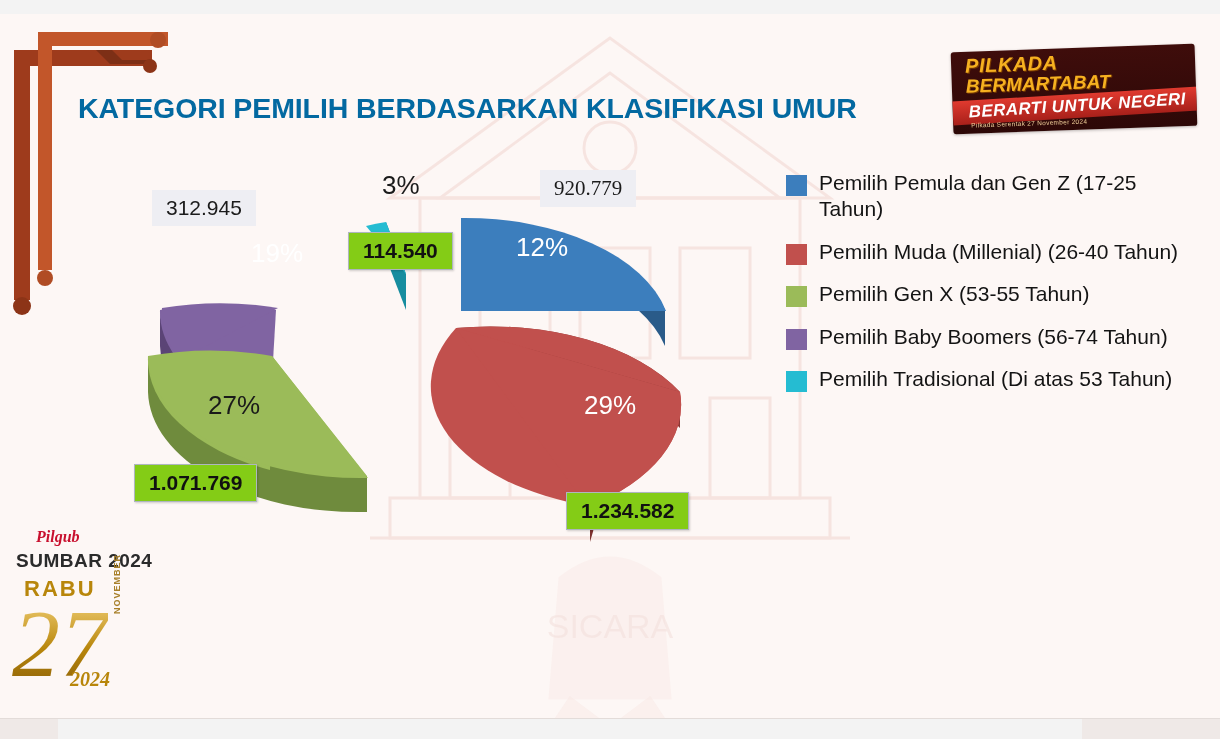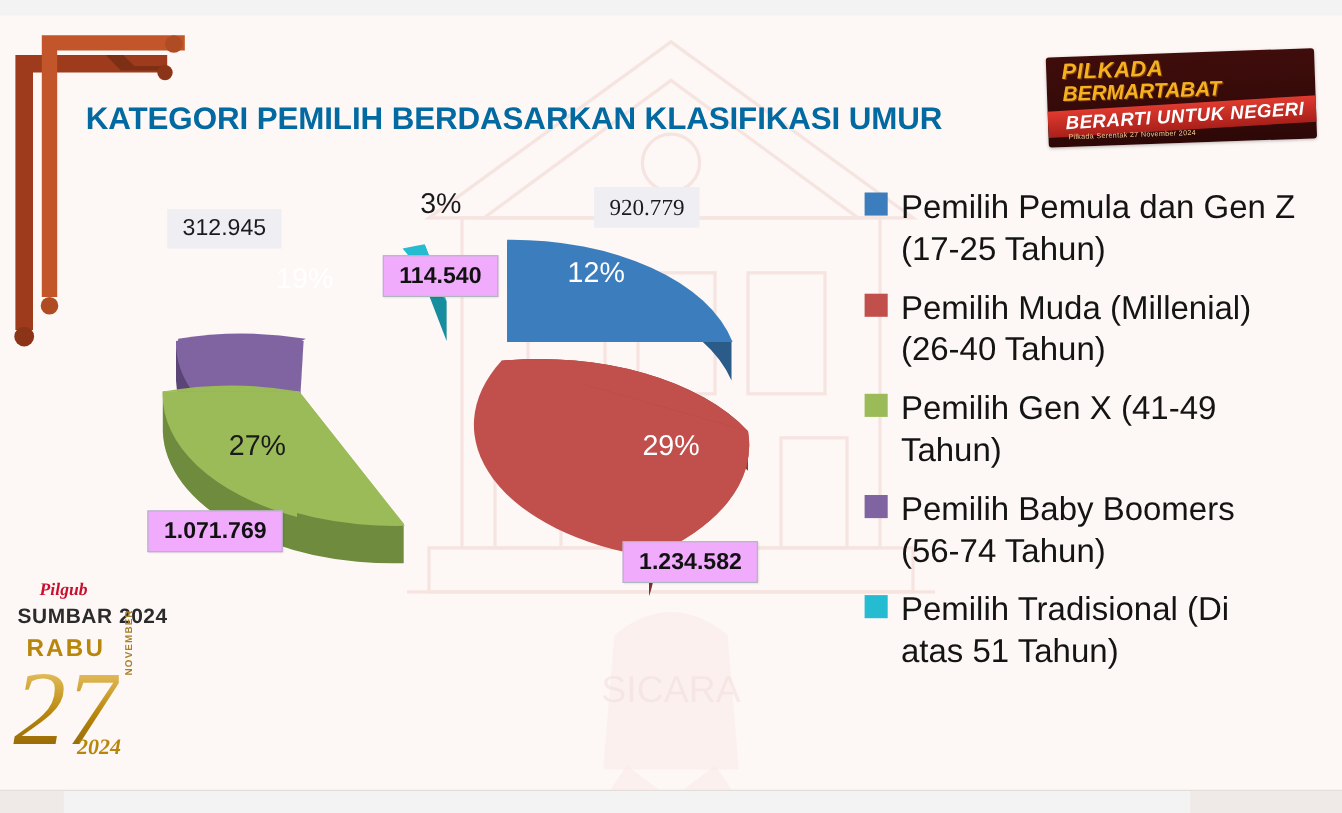--- a/index.html
+++ b/index.html
@@ -184,21 +184,21 @@
   }
   
   .pie-area {
     position: absolute;
     left: 120px; top: 160px;
     width: 620px; height: 420px;
   }
   
   .callout {
     position: absolute;
-    background: #f0abfc;
+    background: #84cc16;
     border: 1px solid #aeb6bf;
     box-shadow: 1px 1px 2px rgba(0,0,0,0.18);
     font-size: 21px;
     font-weight: bold;
     color: #111;
     padding: 6px 14px;
     white-space: nowrap;
   }
   .callout.plain {
     background: #eeeef3;
@@ -226,21 +226,21 @@
     margin-bottom: 16px;
   }
   .legend-swatch {
     width: 21px;
     height: 21px;
     flex: 0 0 21px;
     margin-top: 5px;
     margin-right: 12px;
   }
   .legend-label {
-    font-size: 30px;
+    font-size: 21px;
     color: #141414;
     line-height: 1.26;
     max-width: 360px;
   }
 </style>
 </head>
 <body>
 
 <div id="stage">
 
@@ -348,29 +348,29 @@
     <div class="legend-item">
       <div class="legend-swatch" style="background:#3C7EBD;"></div>
       <div class="legend-label">Pemilih Pemula dan Gen Z (17-25 Tahun)</div>
     </div>
     <div class="legend-item">
       <div class="legend-swatch" style="background:#C1504D;"></div>
       <div class="legend-label">Pemilih Muda (Millenial) (26-40 Tahun)</div>
     </div>
     <div class="legend-item">
       <div class="legend-swatch" style="background:#9BBB59;"></div>
-      <div class="legend-label">Pemilih Gen X (41-49 Tahun)</div>
+      <div class="legend-label">Pemilih Gen X (53-55 Tahun)</div>
     </div>
     <div class="legend-item">
       <div class="legend-swatch" style="background:#8064A2;"></div>
       <div class="legend-label">Pemilih Baby Boomers (56-74 Tahun)</div>
     </div>
     <div class="legend-item">
       <div class="legend-swatch" style="background:#25BCD2;"></div>
-      <div class="legend-label">Pemilih Tradisional (Di atas 51 Tahun)</div>
+      <div class="legend-label">Pemilih Tradisional (Di atas 53 Tahun)</div>
     </div>
   </div>
 
   <div class="bottom-bar">
     <div class="seg" style="left:0px; width:58px;"></div>
     <div class="seg" style="left:1082px; width:138px;"></div>
   </div>
 
 </div>
 

